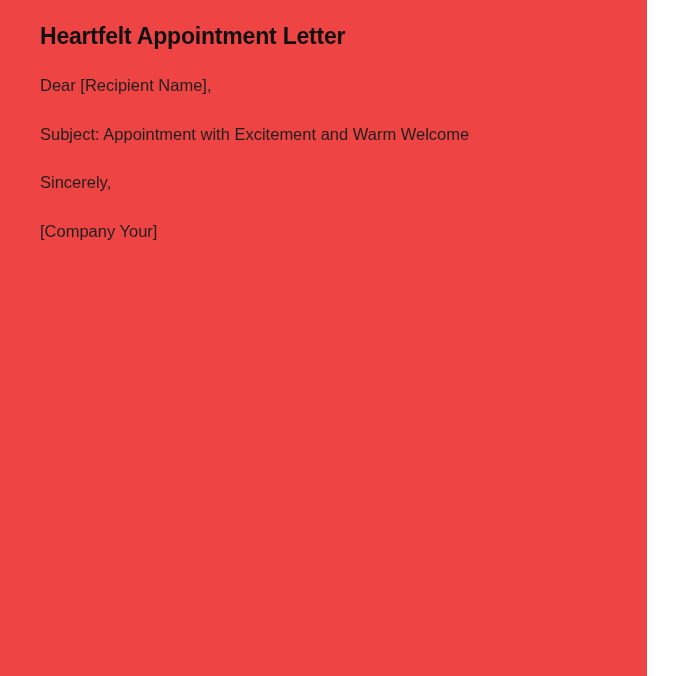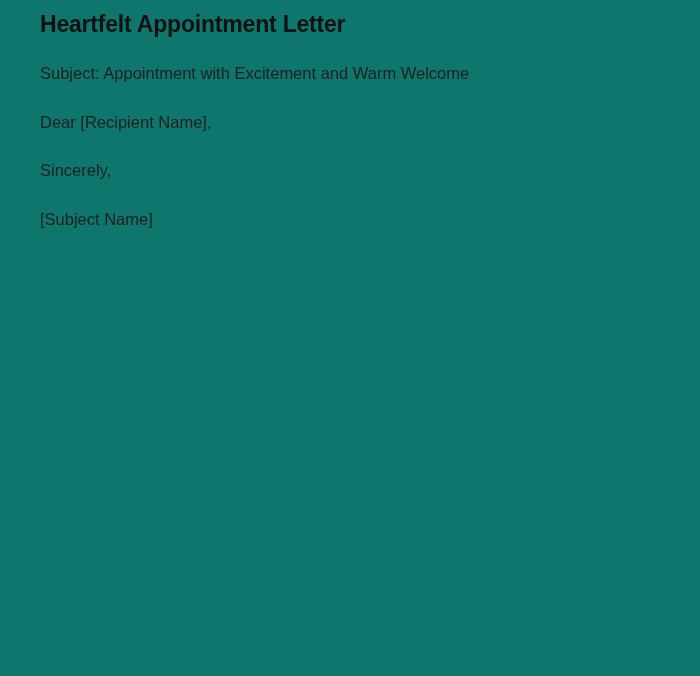--- a/index.html
+++ b/index.html
@@ -9,24 +9,24 @@
   body {
     width: 700px;
     height: 676px;
     background: #ffffff;
     font-family: "Liberation Sans", sans-serif;
     color: #1a1a1a;
     overflow: hidden;
   }
   .document {
     box-sizing: border-box;
-    width: 700px;
+    width: 647px;
     height: 676px;
-    padding: 10px 48px 0 40px;
-    background: #0f766e;
+    padding: 22px 48px 0 40px;
+    background: #ef4444;
   }
   .doc-title {
     font-size: 23px;
     font-weight: bold;
     line-height: 1.3;
     margin: 0 0 20px 0;
     letter-spacing: -0.2px;
     color: #111111;
   }
   .doc-paragraph {
@@ -34,17 +34,17 @@
     line-height: 1.62;
     margin: 0 0 22px 0;
     color: #1f1f1f;
   }
 </style>
 </head>
 <body>
 
 <div class="document">
   <h1 class="doc-title">Heartfelt Appointment Letter</h1>
+  <p class="doc-paragraph">Dear [Recipient Name],</p>
   <p class="doc-paragraph">Subject: Appointment with Excitement and Warm Welcome</p>
-  <p class="doc-paragraph">Dear [Recipient Name],</p>
   <p class="doc-paragraph">Sincerely,</p>
-  <p class="doc-paragraph">[Subject Name]</p>
+  <p class="doc-paragraph">[Company Your]</p>
 </div>
 
 </body></html>

